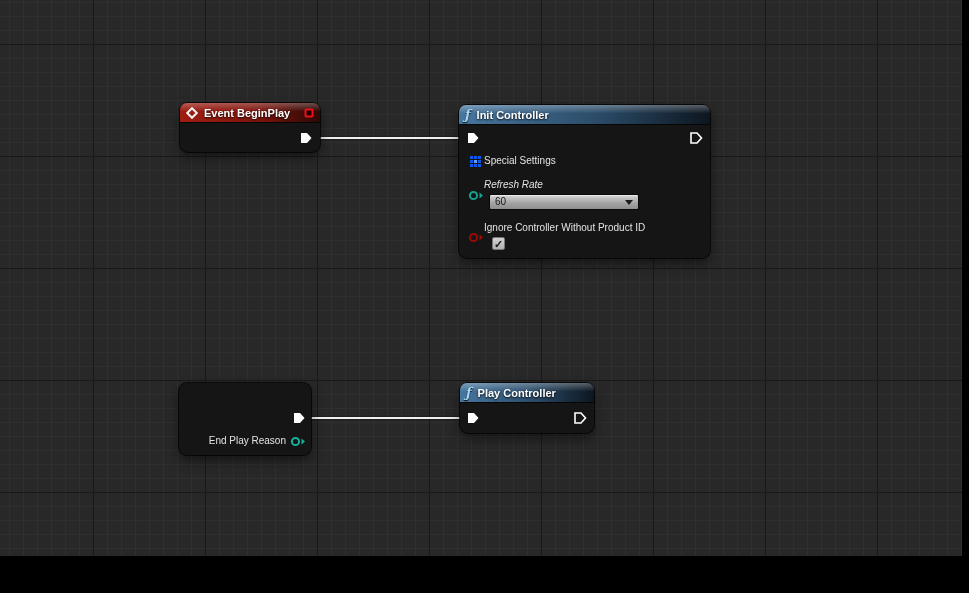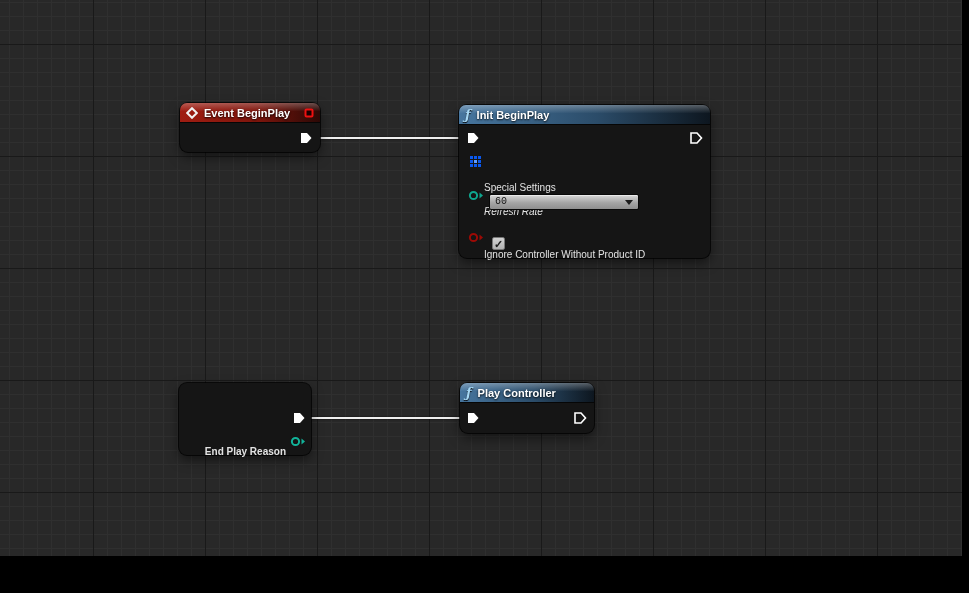--- a/index.html
+++ b/index.html
@@ -49,28 +49,27 @@
     color:#fff; font-size:11px; font-weight:bold; margin-left:6px;
     text-shadow:0 1px 2px rgba(0,0,0,0.9); white-space:nowrap;
   }
   .fn-glyph {
     color:#a6d8f5; font-family:"DejaVu Serif", serif; font-style:italic;
     font-weight:bold; font-size:13px; line-height:13px; text-shadow:0 1px 1px #000;
   }
   .delegate-box { position:absolute; right:6px; top:5px; }
 
   .abs { position:absolute; }
-  .label { color:#e2e2e2; font-size:10px; line-height:12px; white-space:nowrap;margin-top:27px; }
+  .label { color:#e2e2e2; font-size:10px; line-height:12px; white-space:nowrap; }
 
   .combo {
     position:absolute; height:16px; border:1px solid #090909; border-radius:2px;
     background:linear-gradient(180deg, #d8d8d8, #a5a5a5 55%, #8f8f8f);
     color:#141414; font-size:10px; line-height:14px; padding-left:5px;
     box-shadow:inset 0 1px 0 rgba(255,255,255,0.5);
-    font-family:Liberation Mono, monospace;
   }
   .combo-arrow {
     position:absolute; right:5px; top:5px; width:0; height:0;
     border-left:4px solid transparent; border-right:4px solid transparent;
     border-top:5px solid #1c1c1c;
   }
   .checkbox {
     position:absolute; width:13px; height:13px; border-radius:2px;
     background:linear-gradient(180deg,#d2d2d2,#b2b2b2); border:1px solid #777;
     color:#1d1d1d; font-size:11px; font-weight:bold; line-height:12px; text-align:center;
@@ -95,21 +94,21 @@
       </svg>
     </div>
     <svg class="abs" style="left:119px; top:28px;" width="14" height="14" viewBox="0 0 14 14">
       <path d="M2 2 L8 2 L12.5 7 L8 12 L2 12 Z" fill="#ffffff"></path>
     </svg>
   </div>
 
   <div class="node" style="left:459px; top:105px; width:251px; height:153px;">
     <div class="node-header blue">
       <span class="fn-glyph">ƒ</span>
-      <span class="node-title">Init BeginPlay</span>
+      <span class="node-title">Init Controller</span>
     </div>
 
     <svg class="abs" style="left:7px; top:26px;" width="14" height="14" viewBox="0 0 14 14">
       <path d="M2 2 L8 2 L12.5 7 L8 12 L2 12 Z" fill="#ffffff"></path>
     </svg>
     <svg class="abs" style="left:230px; top:26px;" width="14" height="14" viewBox="0 0 14 14">
       <path d="M2 2 L8 2 L12.5 7 L8 12 L2 12 Z" fill="none" stroke="#ffffff" stroke-width="1.6"></path>
     </svg>
 
     <svg class="abs" style="left:11px; top:51px;" width="11" height="11" viewBox="0 0 11 11">
@@ -144,21 +143,21 @@
     </svg>
     <div class="checkbox" style="left:33px; top:132px;">
       <span>✓</span>
     </div>
   </div>
 
   <div class="node" style="left:179px; top:383px; width:132px; height:72px;">
     <svg class="abs" style="left:113px; top:28px;" width="14" height="14" viewBox="0 0 14 14">
       <path d="M2 2 L8 2 L12.5 7 L8 12 L2 12 Z" fill="#ffffff"></path>
     </svg>
-    <span class="label abs" style="right:25px; top:36px;font-weight:bold;">End Play Reason</span>
+    <span class="label abs" style="right:25px; top:52px;">End Play Reason</span>
     <svg class="abs" style="left:111px; top:53px;" width="16" height="11" viewBox="0 0 16 11">
       <circle cx="5.5" cy="5.5" r="3.6" fill="none" stroke="#12b39a" stroke-width="2"></circle>
       <path d="M11.5 2.5 L15 5.5 L11.5 8.5 Z" fill="#12b39a"></path>
     </svg>
   </div>
 
   <div class="node" style="left:460px; top:383px; width:134px; height:50px;">
     <div class="node-header blue">
       <span class="fn-glyph">ƒ</span>
       <span class="node-title">Play Controller</span>

